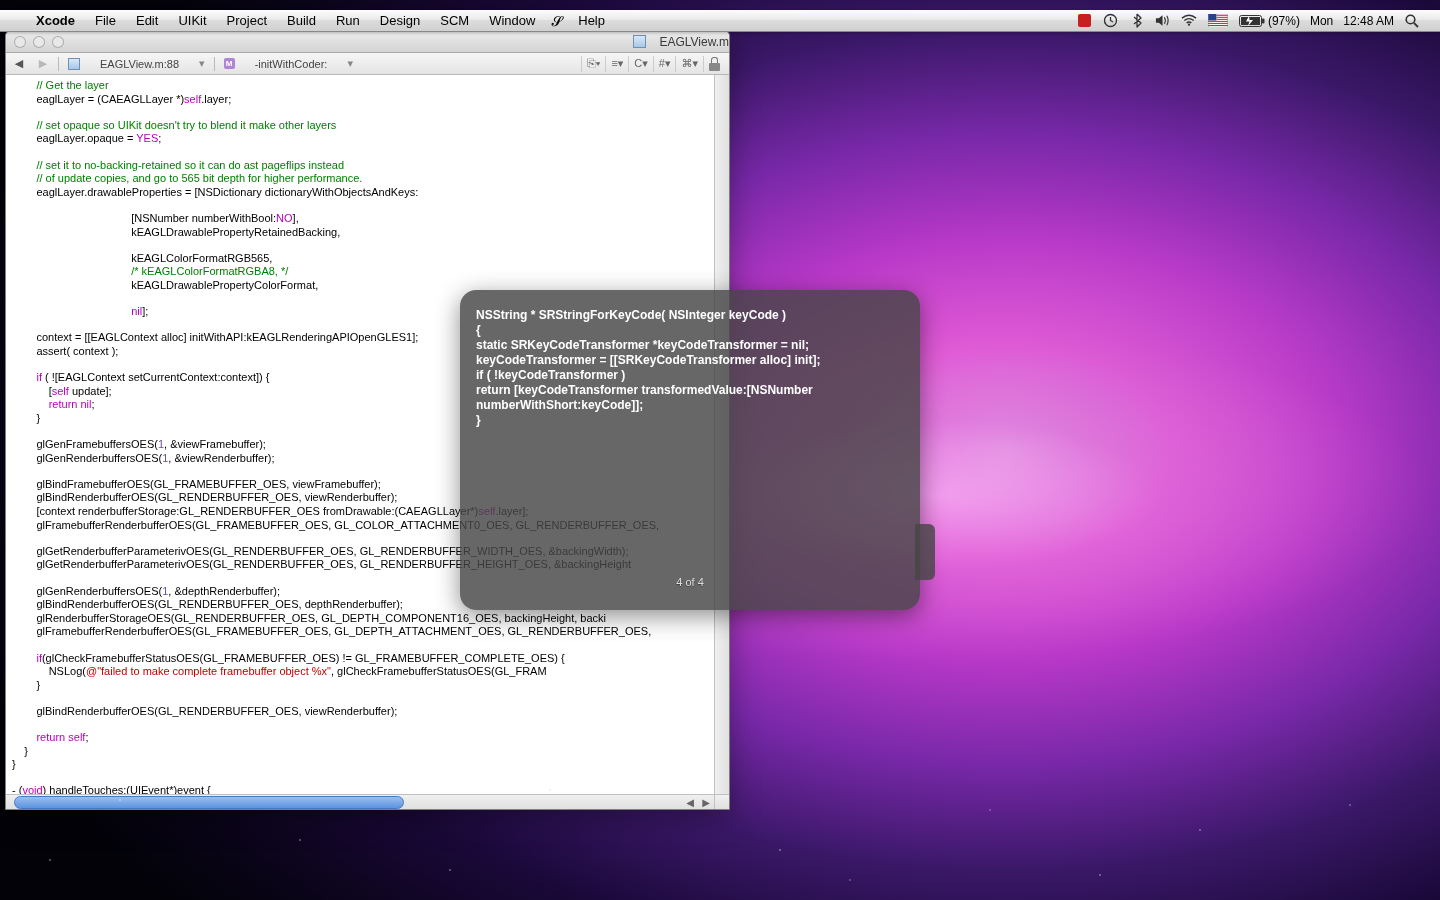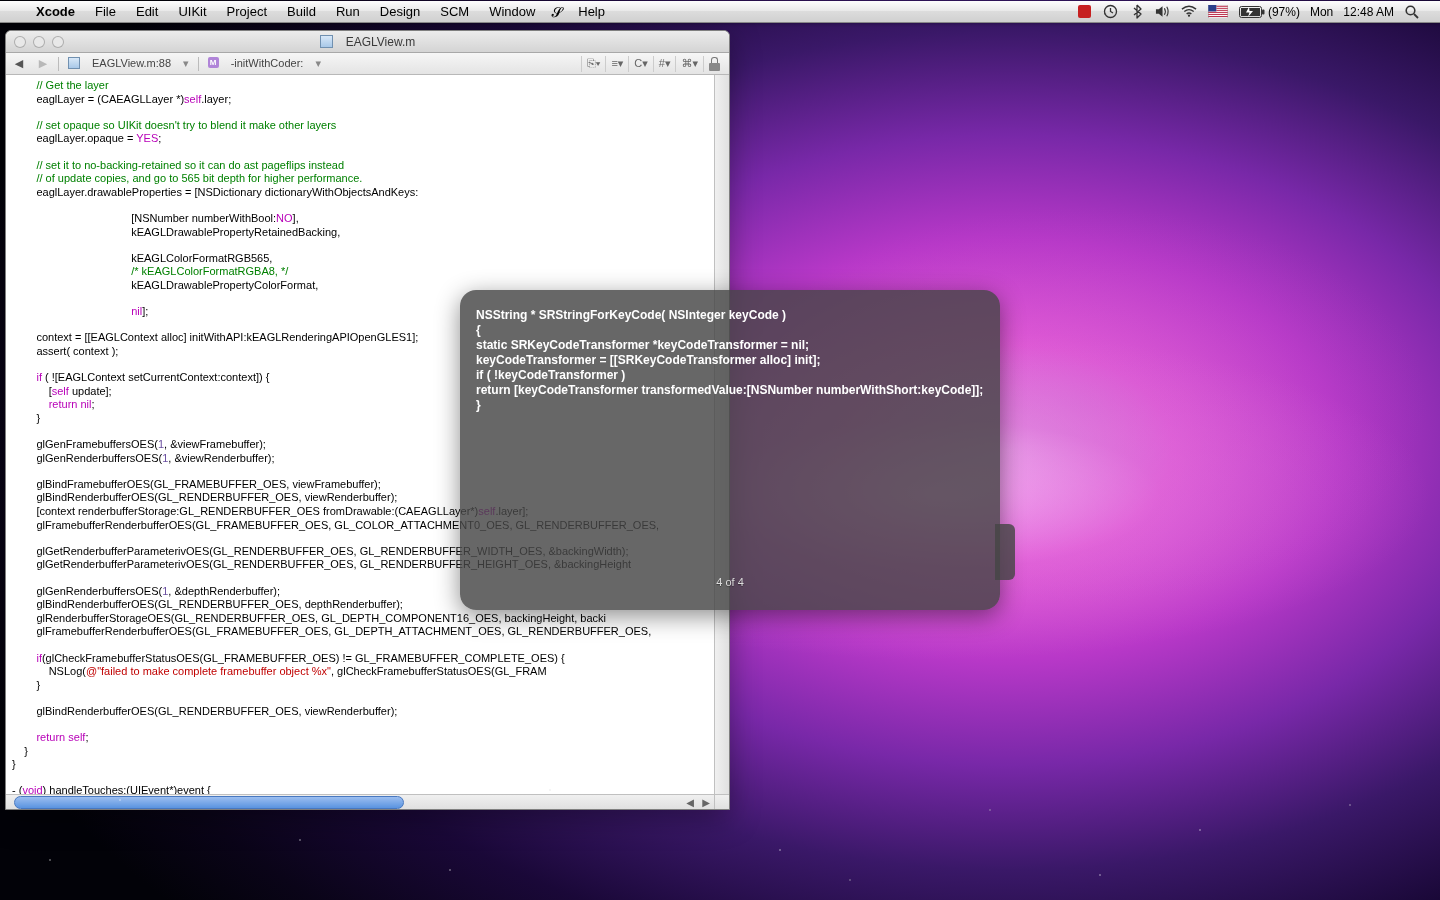--- a/index.html
+++ b/index.html
@@ -2,42 +2,42 @@
 <html><head>
 <meta charset="utf-8">
 <style>
 *{margin:0;padding:0;box-sizing:border-box;font-family:"Lucida Grande","Helvetica Neue",sans-serif;-webkit-font-smoothing:antialiased}
 html,body{width:1440px;height:900px;overflow:hidden}
 body{background:radial-gradient(ellipse 1100px 700px at 70% 50%,#f0a0e8 0%,#e858d8 15%,#b838c8 30%,#7828a8 45%,#3a1868 60%,#1a0838 75%,#0a0418 90%,#020208 100%);position:relative}
 body::before{content:"";position:absolute;inset:0;background:radial-gradient(ellipse 900px 300px at 65% 55%,rgba(255,200,255,.5) 0%,rgba(220,120,220,.35) 25%,transparent 55%),radial-gradient(ellipse 700px 400px at 75% 45%,rgba(180,90,200,.3) 0%,transparent 50%);pointer-events:none}
 body::after{content:"";position:absolute;left:0;right:0;bottom:0;height:140px;background-image:radial-gradient(1px 1px at 120px 40px,#fff,transparent),radial-gradient(1px 1px at 300px 80px,#fff,transparent),radial-gradient(1px 1px at 550px 30px,#ddd,transparent),radial-gradient(1px 1px at 780px 90px,#fff,transparent),radial-gradient(1px 1px at 990px 50px,#ccc,transparent),radial-gradient(1px 1px at 1200px 70px,#fff,transparent),radial-gradient(1px 1px at 1350px 45px,#ddd,transparent),radial-gradient(1px 1px at 50px 100px,#fff,transparent),radial-gradient(1px 1px at 450px 110px,#fff,transparent),radial-gradient(1px 1px at 850px 120px,#ccc,transparent),radial-gradient(1px 1px at 1100px 115px,#fff,transparent);pointer-events:none}
 
 
-.menubar{position:absolute;top:1px;left:0;right:0;height:22px;background:linear-gradient(#fdfdfd,#e8e8e8 49%,#dcdcdc 50%,#d0d0d0);border-bottom:1px solid #888;display:flex;align-items:center;font-size:13px;z-index:100;box-shadow:0 1px 3px rgba(0,0,0,.25)}
+.menubar{position:absolute;top:10px;left:0;right:0;height:22px;background:linear-gradient(#fdfdfd,#e8e8e8 49%,#dcdcdc 50%,#d0d0d0);border-bottom:1px solid #888;display:flex;align-items:center;font-size:13px;z-index:100;box-shadow:0 1px 3px rgba(0,0,0,.25)}
 .menubar .ml{display:flex;align-items:center;padding-left:12px;gap:0}
 .menubar .ml>*{padding:0 10px;height:22px;line-height:22px;cursor:default}
 .menubar .apple{font-size:15px;padding:0 14px 0 0}
 .menubar .app{font-weight:bold}
 .menubar .mr{margin-left:auto;display:flex;align-items:center;gap:10px;padding-right:20px;height:22px}
 .menubar .mr>*{display:flex;align-items:center;font-size:12px}
 .micon{width:16px;height:16px;display:inline-flex;align-items:center;justify-content:center}
 .redsq{width:13px;height:13px;background:#c62020;border-radius:2px}
 
 
 .win{position:absolute;left:5px;top:30px;width:725px;height:780px;background:#fff;border:1px solid #808080;border-radius:6px 6px 0 0;box-shadow:0 8px 30px rgba(0,0,0,.35);display:flex;flex-direction:column;overflow:hidden}
 .titlebar{height:22px;background:linear-gradient(#ececec,#d4d4d4);border-bottom:1px solid #a8a8a8;display:flex;align-items:center;padding:0 8px;font-size:12px;color:#3a3a3a;border-radius:6px 6px 0 0;position:relative}
 .tl{display:flex;gap:7px}
 .tldot{width:12px;height:12px;border-radius:50%;border:1px solid rgba(0,0,0,.25)}
-.titlebar .tt{position:absolute;left:0;right:0;text-align:center;pointer-events:none;display:flex;justify-content:center;align-items:center;gap:13px}
+.titlebar .tt{position:absolute;left:0;right:0;text-align:center;pointer-events:none;display:flex;justify-content:flex-end;align-items:center;gap:13px}
 .ficon{width:13px;height:13px;background:linear-gradient(#d8e8f8,#a8c8e8);border:1px solid #7090b0;display:inline-block}
 
 .navbar{height:22px;background:linear-gradient(#f6f6f6,#e4e4e4);border-bottom:1px solid #b8b8b8;display:flex;align-items:center;font-size:11px;color:#444;padding:0 4px;gap:6px}
 .navbar .nbtn{width:18px;height:16px;display:flex;align-items:center;justify-content:center;color:#555}
 .navbar .sep{width:1px;height:14px;background:#bbb}
-.navbar .crumb{display:flex;gap:12px;padding:0 3px}
+.navbar .crumb{display:flex;align-items:center;gap:20px;padding:0 3px}
 .navbar .crumb .ficon{width:12px;height:12px}
 .navbar .rb{margin-left:auto;display:flex;align-items:center;gap:0}
 .navbar .rb>*{padding:0 5px;border-left:1px solid #ccc;height:16px;display:flex;align-items:center;color:#666;font-size:11px}
 .lockicon{width:11px;height:14px;position:relative}
 .lockicon::before{content:"";position:absolute;top:0;left:2px;width:5px;height:5px;border:1px solid #777;border-bottom:none;border-radius:3px 3px 0 0}
 .lockicon::after{content:"";position:absolute;bottom:0;left:0;width:11px;height:8px;background:#888;border-radius:1px}
 
 .editor{flex:1;overflow:hidden;display:flex;position:relative}
 .code{flex:1;overflow:auto;font-family:Monaco,Menlo,monospace;font-size:11px;line-height:12.6px;white-space:pre;padding:4px 6px;color:#000}
 .code .c{color:#008000}
@@ -45,21 +45,21 @@
 .code .s{color:#c00000}
 .code .p{color:#6a4fa0}
 
 .scrollbar-v{width:15px;background:linear-gradient(90deg,#f0f0f0,#e0e0e0);border-left:1px solid #c0c0c0}
 .scrollbar-h{height:15px;background:linear-gradient(#f0f0f0,#e0e0e0);border-top:1px solid #c0c0c0;display:flex}
 .scrollbar-h .thumb{width:390px;height:13px;margin:1px 0 0 8px;background:linear-gradient(#9cbef0,#5a94e0);border-radius:7px;border:1px solid #4878c0}
 .scrollbar-h .spacer{flex:1}
 .scrollbar-h .arrow{width:16px;display:flex;align-items:center;justify-content:center;color:#666;font-size:10px}
 
 
-.hud{position:absolute;left:460px;top:290px;width:540px;height:320px;background:rgba(70,70,70,.82);border-radius:16px;padding:18px 16px 30px 16px;color:#fff;font-family:"Lucida Grande",sans-serif;font-size:12px;font-weight:bold;line-height:15px;box-shadow:0 6px 24px rgba(0,0,0,.45);z-index:50}
+.hud{position:absolute;left:460px;top:290px;width:460px;height:320px;background:rgba(70,70,70,.82);border-radius:16px;padding:18px 16px 30px 16px;color:#fff;font-family:"Lucida Grande",sans-serif;font-size:12px;font-weight:bold;line-height:15px;box-shadow:0 6px 24px rgba(0,0,0,.45);z-index:50}
 .hud .badge{position:absolute;bottom:20px;left:50%;transform:translateX(-50%);font-size:11px;color:#ddd;font-weight:normal;text-shadow:0 1px 1px rgba(0,0,0,.4)}
 .hud .tab{position:absolute;right:-15px;bottom:30px;width:20px;height:56px;background:rgba(70,70,70,.82);border-radius:0 6px 6px 0}
 </style>
 </head>
 <body>
 
 <div class="menubar">
   <div class="ml">
     <span class="apple"></span>
     <span class="app">Xcode</span>

